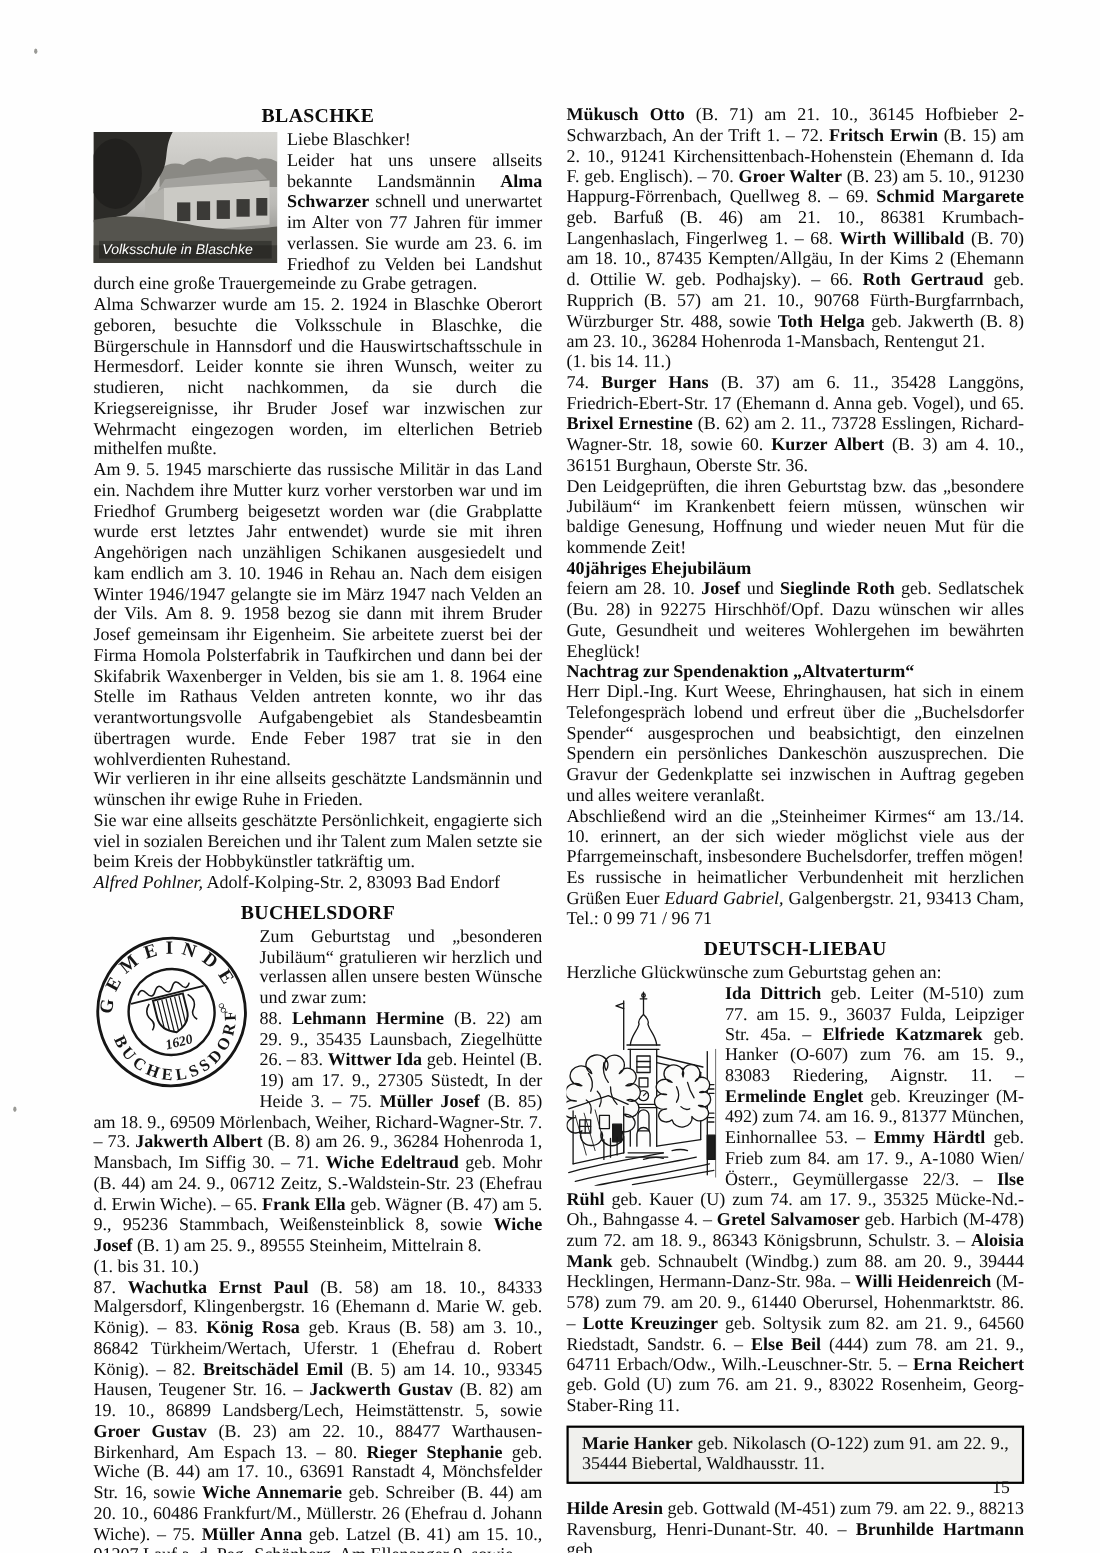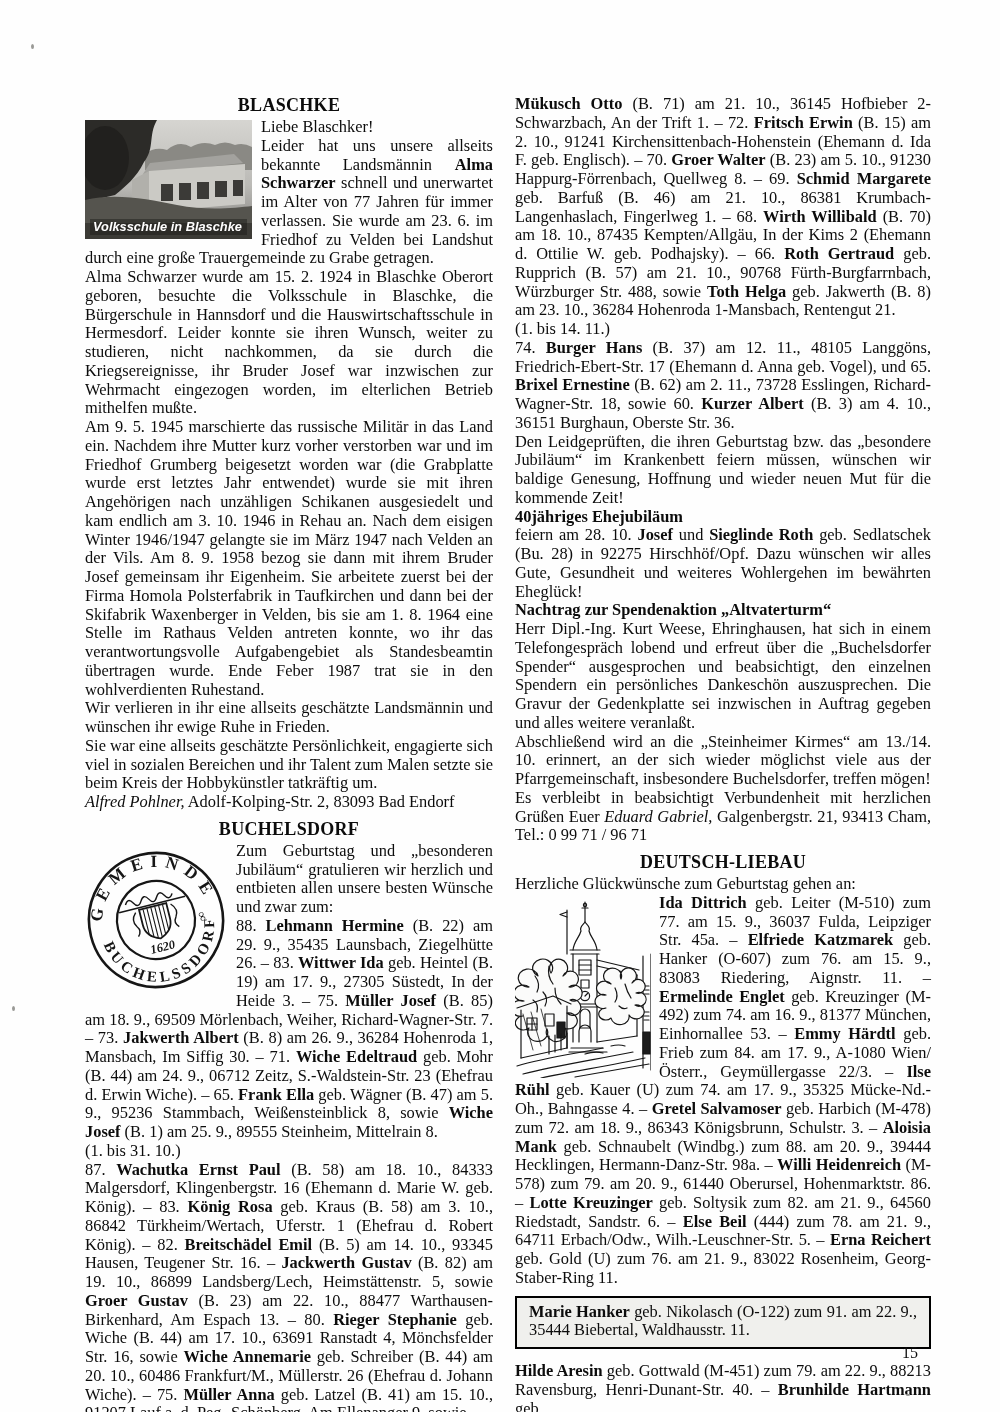--- a/index.html
+++ b/index.html
@@ -14,21 +14,21 @@
   .sec-heading { font-size:18px; font-weight:bold; text-align:center;
                  line-height:21px; margin:0 0 2px 0; letter-spacing:0.3px; }
   .mt { margin-top:7px; }
   .subhead { font-weight:bold; margin-top:5px; }
   
   .photo { float:left; width:167px; height:119px; margin:2px 9px 4px 0;
            position:relative; background:#b9b8b4; }
   .photo svg { display:block; }
   .photo-caption { position:absolute; left:5px; right:5px; bottom:4px;
                    font-family:"Liberation Sans","DejaVu Sans",sans-serif;
-                   font-weight:bold; font-style:italic; font-size:12.8px; line-height:16px;
+                   font-weight:normal; font-style:italic; font-size:12.8px; line-height:16px;
                    color:#ffffff; background:rgba(25,25,22,0.45); padding:0 3px;
                    white-space:nowrap; }
   
   .seal { float:left; width:142px; height:150px; margin:3px 9px 2px 0; }
   
   .church { float:left; width:136px; height:182px; margin:2px 8px 2px 0; }
   
   .notice-box { border:2px solid #000000; background:#f0f0ed;
                 padding:5px 12px 7px 12px; margin:8px 0 13px 0; }
   .page-num { position:absolute; right:82px; top:1344px; font-size:16px;text-align:right; }
@@ -103,40 +103,40 @@
             <text font-size="15" letter-spacing="1">
               <textPath href="#arcBot" startOffset="6" textLength="166">BUCHELSSDORF</textPath>
             </text>
             <text x="71" y="107" font-size="12.5" text-anchor="middle" font-style="italic">1620</text>
             <text x="116" y="82" font-size="13" transform="rotate(80 116 78)">∞</text>
           </g>
         </g>
       </svg>
     </div>
 
-    <p>Zum Geburtstag und „besonderen Jubiläum“ gratulieren wir herzlich und entbieten allen unsere besten Wünsche und zwar zum:</p>
+    <p>Zum Geburtstag und „besonderen Jubiläum“ gratulieren wir herzlich und verlassen allen unsere besten Wünsche und zwar zum:</p>
     <p><span>88. </span><b>Lehmann Hermine</b><span> (B. 22) am 29. 9., 35435 Launsbach, Ziegelhütte 26. – 83. </span><b>Wittwer Ida</b><span> geb. Heintel (B. 19) am 17. 9., 27305 Süstedt, In der Heide 3. – 75. </span><b>Müller Josef</b><span> (B. 85) am 18. 9., 69509 Mörlenbach, Weiher, Richard-Wagner-Str. 7. – 73. </span><b>Jakwerth Albert</b><span> (B. 8) am 26. 9., 36284 Hohenroda 1, Mansbach, Im Siffig 30. – 71. </span><b>Wiche Edeltraud</b><span> geb. Mohr (B. 44) am 24. 9., 06712 Zeitz, S.-Waldstein-Str. 23 (Ehefrau d. Erwin Wiche). – 65. </span><b>Frank Ella</b><span> geb. Wägner (B. 47) am 5. 9., 95236 Stammbach, Weißensteinblick 8, sowie </span><b>Wiche Josef</b><span> (B. 1) am 25. 9., 89555 Steinheim, Mittelrain 8.</span></p>
     <p>(1. bis 31. 10.)</p>
     <p><span>87. </span><b>Wachutka Ernst Paul</b><span> (B. 58) am 18. 10., 84333 Malgersdorf, Klingenbergstr. 16 (Ehemann d. Marie W. geb. König). – 83. </span><b>König Rosa</b><span> geb. Kraus (B. 58) am 3. 10., 86842 Türkheim/Wertach, Uferstr. 1 (Ehefrau d. Robert König). – 82. </span><b>Breitschädel Emil</b><span> (B. 5) am 14. 10., 93345 Hausen, Teugener Str. 16. – </span><b>Jackwerth Gustav</b><span> (B. 82) am 19. 10., 86899 Landsberg/Lech, Heimstättenstr. 5, sowie </span><b>Groer Gustav</b><span> (B. 23) am 22. 10., 88477 Warthausen-Birkenhard, Am Espach 13. – 80. </span><b>Rieger Stephanie</b><span> geb. Wiche (B. 44) am 17. 10., 63691 Ranstadt 4, Mönchsfelder Str. 16, sowie </span><b>Wiche Annemarie</b><span> geb. Schreiber (B. 44) am 20. 10., 60486 Frankfurt/M., Müllerstr. 26 (Ehefrau d. Johann Wiche). – 75. </span><b>Müller Anna</b><span> geb. Latzel (B. 41) am 15. 10., 91207 Lauf a. d. Peg.-Schönberg, Am Ellenanger 9, sowie</span></p>
   </div>
 
   <div class="col col-right">
 
     <p><b>Mükusch Otto</b><span> (B. 71) am 21. 10., 36145 Hofbieber 2-Schwarzbach, An der Trift 1. – 72. </span><b>Fritsch Erwin</b><span> (B. 15) am 2. 10., 91241 Kirchensittenbach-Hohenstein (Ehemann d. Ida F. geb. Englisch). – 70. </span><b>Groer Walter</b><span> (B. 23) am 5. 10., 91230 Happurg-Förrenbach, Quellweg 8. – 69. </span><b>Schmid Margarete</b><span> geb. Barfuß (B. 46) am 21. 10., 86381 Krumbach-Langenhaslach, Fingerlweg 1. – 68. </span><b>Wirth Willibald</b><span> (B. 70) am 18. 10., 87435 Kempten/Allgäu, In der Kims 2 (Ehemann d. Ottilie W. geb. Podhajsky). – 66. </span><b>Roth Gertraud</b><span> geb. Rupprich (B. 57) am 21. 10., 90768 Fürth-Burgfarrnbach, Würzburger Str. 488, sowie </span><b>Toth Helga</b><span> geb. Jakwerth (B. 8) am 23. 10., 36284 Hohenroda 1-Mansbach, Rentengut 21.</span></p>
     <p>(1. bis 14. 11.)</p>
-    <p><span>74. </span><b>Burger Hans</b><span> (B. 37) am 12. 11., 48105 Langgöns, Friedrich-Ebert-Str. 17 (Ehemann d. Anna geb. Vogel), und 65. </span><b>Brixel Ernestine</b><span> (B. 62) am 2. 11., 73728 Esslingen, Richard-Wagner-Str. 18, sowie 60. </span><b>Kurzer Albert</b><span> (B. 3) am 4. 10., 36151 Burghaun, Oberste Str. 36.</span></p>
+    <p><span>74. </span><b>Burger Hans</b><span> (B. 37) am 6. 11., 35428 Langgöns, Friedrich-Ebert-Str. 17 (Ehemann d. Anna geb. Vogel), und 65. </span><b>Brixel Ernestine</b><span> (B. 62) am 2. 11., 73728 Esslingen, Richard-Wagner-Str. 18, sowie 60. </span><b>Kurzer Albert</b><span> (B. 3) am 4. 10., 36151 Burghaun, Oberste Str. 36.</span></p>
     <p>Den Leidgeprüften, die ihren Geburtstag bzw. das „besondere Jubiläum“ im Krankenbett feiern müssen, wünschen wir baldige Genesung, Hoffnung und wieder neuen Mut für die kommende Zeit!</p>
 
     <p class="subhead">40jähriges Ehejubiläum</p>
     <p><span>feiern am 28. 10. </span><b>Josef</b><span> und </span><b>Sieglinde Roth</b><span> geb. Sedlatschek (Bu. 28) in 92275 Hirschhöf/Opf. Dazu wünschen wir alles Gute, Gesundheit und weiteres Wohlergehen im bewährten Eheglück!</span></p>
 
     <p class="subhead">Nachtrag zur Spendenaktion „Altvaterturm“</p>
     <p>Herr Dipl.-Ing. Kurt Weese, Ehringhausen, hat sich in einem Telefongespräch lobend und erfreut über die „Buchelsdorfer Spender“ ausgesprochen und beabsichtigt, den einzelnen Spendern ein persönliches Dankeschön auszusprechen. Die Gravur der Gedenkplatte sei inzwischen in Auftrag gegeben und alles weitere veranlaßt.</p>
     <p>Abschließend wird an die „Steinheimer Kirmes“ am 13./14. 10. erinnert, an der sich wieder möglichst viele aus der Pfarrgemeinschaft, insbesondere Buchelsdorfer, treffen mögen!</p>
-    <p><span>Es verbleibt in beabsichtigt Verbundenheit mit herzlichen Grüßen Euer </span><i>Eduard Gabriel,</i><span> Galgenbergstr. 21, 93413 Cham, Tel.: 0 99 71 / 96 71</span></p>
+    <p><span>Es russische in heimatlicher Verbundenheit mit herzlichen Grüßen Euer </span><i>Eduard Gabriel,</i><span> Galgenbergstr. 21, 93413 Cham, Tel.: 0 99 71 / 96 71</span></p>
 
     <div class="sec-heading mt">DEUTSCH-LIEBAU</div>
     <p>Herzliche Glückwünsche zum Geburtstag gehen an:</p>
 
     <div class="church">
       <svg viewBox="0 0 136 182" width="136" height="182">
         <g fill="none" stroke="#161616" stroke-width="1.2" stroke-linecap="round" stroke-linejoin="round">
           <path d="M52,14 V58"></path>
             <path d="M52,16 l-7,2.5 7,2.5"></path>
           <path d="M70,6 V26"></path>

